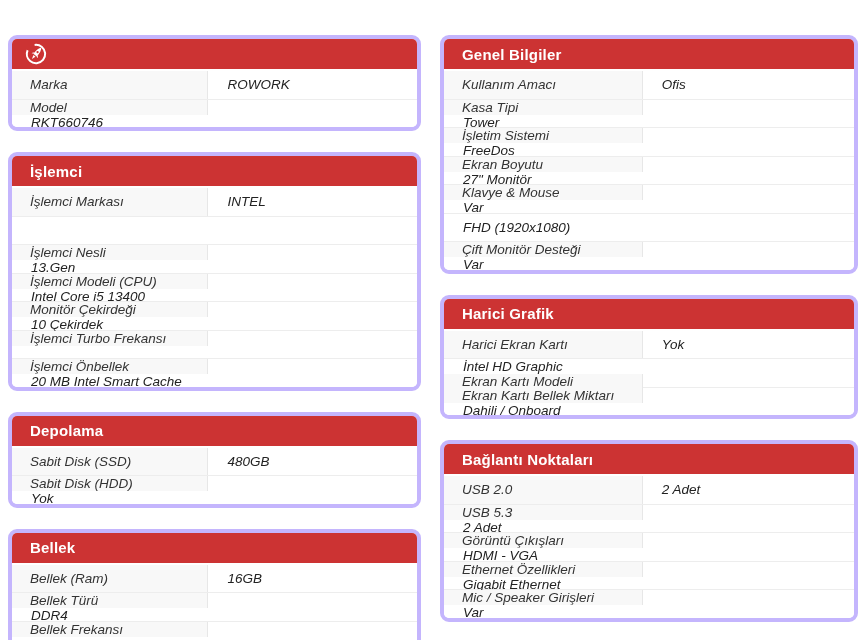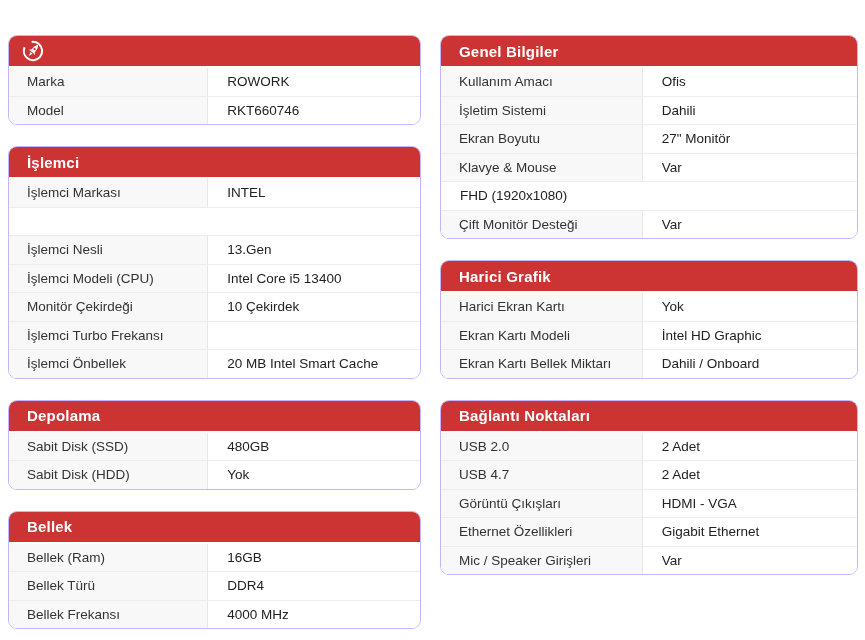--- a/index.html
+++ b/index.html
@@ -20,41 +20,41 @@
   .page{
     box-sizing:border-box;
     display:flex;
     padding:35px 7px 0 8px;
     gap:19px;
   }
   .col{display:flex;flex-direction:column;}
   .col-left{width:413px;}
   .col-right{width:418px;}
   .card{
-    border:1px solid #c4b5fd;
+    border:4px solid #c4b5fd;
     border-radius:9px;
     overflow:hidden;
     background:#ffffff;
     margin-bottom:21px;
   }
   .section-header{
     height:30px;
     background:var(--accent);
     color:var(--header-text);
     display:flex;
     align-items:center;
     padding-left:18px;
     font-size:15px;
     font-weight:600;
     letter-spacing:.2px;
   }
   .logo-header{padding-left:13px;}
-  .card-body{padding-top:2px;background:#ffffff;}
+  .card-body{padding-top:2px;background:#ffffff;font-style:italic;}
   .row{display:flex;height:27.5px;}
-  .row + .row{border-top:1px solid var(--row-border);}
+  .row + .row{border-top:1px solid var(--row-border);flex-direction:column;}
   .cell{display:flex;align-items:center;font-size:13.5px;}
   .cell.label{
     width:48.5%;
     background:var(--label-bg);
     border-right:1px solid var(--divider);
     padding-left:18px;
     color:var(--text);
     box-sizing:border-box;
   }
   .cell.value{
@@ -174,22 +174,26 @@
     <div class="card">
       <div class="section-header">
         <span>Genel Bilgiler</span>
       </div>
       <div class="card-body">
         <div class="row">
           <div class="cell label">Kullanım Amacı</div>
           <div class="cell value">Ofis</div>
         </div>
         <div class="row">
+          <div class="cell label">Kasa Tipi</div>
+          <div class="cell value">Tower</div>
+        </div>
+        <div class="row">
           <div class="cell label">İşletim Sistemi</div>
-          <div class="cell value">Dahili</div>
+          <div class="cell value">FreeDos</div>
         </div>
         <div class="row">
           <div class="cell label">Ekran Boyutu</div>
           <div class="cell value">27" Monitör</div>
         </div>
         <div class="row">
           <div class="cell label">Klavye &amp; Mouse</div>
           <div class="cell value">Var</div>
         </div>
         <div class="row">
@@ -205,41 +209,41 @@
     <div class="card">
       <div class="section-header">
         <span>Harici Grafik</span>
       </div>
       <div class="card-body">
         <div class="row">
           <div class="cell label">Harici Ekran Kartı</div>
           <div class="cell value">Yok</div>
         </div>
         <div class="row">
+          <div class="cell value">İntel HD Graphic</div>
           <div class="cell label">Ekran Kartı Modeli</div>
-          <div class="cell value">İntel HD Graphic</div>
         </div>
         <div class="row">
           <div class="cell label">Ekran Kartı Bellek Miktarı</div>
           <div class="cell value">Dahili / Onboard</div>
         </div>
       </div>
     </div>
 
     <div class="card">
       <div class="section-header">
         <span>Bağlantı Noktaları</span>
       </div>
       <div class="card-body">
         <div class="row">
           <div class="cell label">USB 2.0</div>
           <div class="cell value">2 Adet</div>
         </div>
         <div class="row">
-          <div class="cell label">USB 4.7</div>
+          <div class="cell label">USB 5.3</div>
           <div class="cell value">2 Adet</div>
         </div>
         <div class="row">
           <div class="cell label">Görüntü Çıkışları</div>
           <div class="cell value">HDMI - VGA</div>
         </div>
         <div class="row">
           <div class="cell label">Ethernet Özellikleri</div>
           <div class="cell value">Gigabit Ethernet</div>
         </div>

